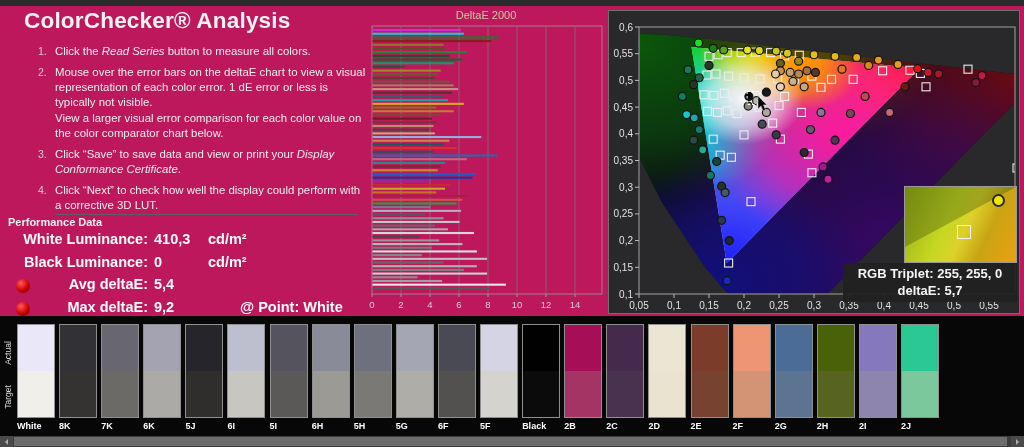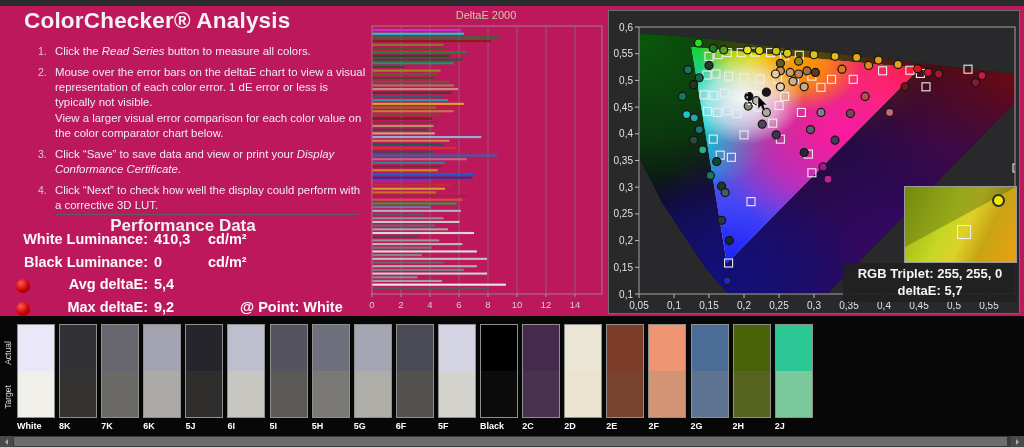--- a/index.html
+++ b/index.html
@@ -9,21 +9,21 @@
 
   
   .page-title{position:absolute;left:24px;top:8px;margin:0;font-size:22.5px;font-weight:700;
               color:#f2f2f2;letter-spacing:.2px}
   .instr{position:absolute;left:38px;top:44px;width:328px;color:#ececec;font-size:11.4px;line-height:1.33}
   .instr-item{display:flex;margin-bottom:6px}
   .instr-num{width:17px;flex:none;color:#cfcfcf;font-size:10.5px;padding-top:1px}
   .instr-body{flex:1}
   .instr-body .it{font-style:italic}
   .divider{position:absolute;left:56px;top:214px;width:302px;height:1px;background:#5f5f5f}
-  .perf-head{position:absolute;left:0;top:216px;width:366px;text-align:center;font-size:17px;
+  .perf-head{position:absolute;left:8px;top:216px;width:366px;font-size:11px;
              font-weight:700;color:#f0f0f0}
   .perf-rows{position:absolute;left:0;top:231px;width:366px}
   .perf-row{position:relative;height:22.5px;font-size:14.5px;font-weight:700;color:#fafafa}
   .perf-label{position:absolute;left:0;width:148px;text-align:right;white-space:nowrap}
   .perf-value{position:absolute;left:154px;white-space:nowrap}
   .perf-unit{position:absolute;left:208px;white-space:nowrap}
   .perf-extra{position:absolute;left:240px;white-space:nowrap}
   .dot{position:absolute;left:16px;top:3px;width:14px;height:14px;border-radius:50%;
        background:radial-gradient(circle at 35% 30%,#ff5a5a,#cc0000 55%,#6e0000 100%)}
 
@@ -536,20 +536,27 @@
         </div>
         <div class="sw">
           <div class="sw-box">
             <div class="sw-a" style="background: rgb(85, 84, 94);"></div>
             <div class="sw-t" style="background: rgb(90, 89, 87);"></div>
           </div>
           <div class="sw-label">5I</div>
         </div>
         <div class="sw">
           <div class="sw-box">
+            <div class="sw-a" style="background: rgb(138, 139, 153);"></div>
+            <div class="sw-t" style="background: rgb(155, 154, 149);"></div>
+          </div>
+          <div class="sw-label">6H</div>
+        </div>
+        <div class="sw">
+          <div class="sw-box">
             <div class="sw-a" style="background: rgb(111, 112, 126);"></div>
             <div class="sw-t" style="background: rgb(122, 121, 118);"></div>
           </div>
           <div class="sw-label">5H</div>
         </div>
         <div class="sw">
           <div class="sw-box">
             <div class="sw-a" style="background: rgb(165, 166, 180);"></div>
             <div class="sw-t" style="background: rgb(174, 173, 167);"></div>
           </div>
@@ -571,20 +578,27 @@
         </div>
         <div class="sw">
           <div class="sw-box">
             <div class="sw-a" style="background: rgb(1, 1, 1);"></div>
             <div class="sw-t" style="background: rgb(11, 11, 11);"></div>
           </div>
           <div class="sw-label">Black</div>
         </div>
         <div class="sw">
           <div class="sw-box">
+            <div class="sw-a" style="background: rgb(166, 14, 87);"></div>
+            <div class="sw-t" style="background: rgb(164, 52, 99);"></div>
+          </div>
+          <div class="sw-label">2B</div>
+        </div>
+        <div class="sw">
+          <div class="sw-box">
             <div class="sw-a" style="background: rgb(70, 42, 78);"></div>
             <div class="sw-t" style="background: rgb(73, 50, 80);"></div>
           </div>
           <div class="sw-label">2C</div>
         </div>
         <div class="sw">
           <div class="sw-box">
             <div class="sw-a" style="background: rgb(235, 229, 211);"></div>
             <div class="sw-t" style="background: rgb(233, 227, 207);"></div>
           </div>
@@ -610,20 +624,27 @@
             <div class="sw-t" style="background: rgb(92, 116, 146);"></div>
           </div>
           <div class="sw-label">2G</div>
         </div>
         <div class="sw">
           <div class="sw-box">
             <div class="sw-a" style="background: rgb(74, 98, 7);"></div>
             <div class="sw-t" style="background: rgb(87, 100, 31);"></div>
           </div>
           <div class="sw-label">2H</div>
+        </div>
+        <div class="sw">
+          <div class="sw-box">
+            <div class="sw-a" style="background: rgb(134, 120, 189);"></div>
+            <div class="sw-t" style="background: rgb(141, 133, 173);"></div>
+          </div>
+          <div class="sw-label">2I</div>
         </div>
         <div class="sw">
           <div class="sw-box">
             <div class="sw-a" style="background: rgb(43, 199, 149);"></div>
             <div class="sw-t" style="background: rgb(123, 200, 156);"></div>
           </div>
           <div class="sw-label">2J</div>
         </div>
       </div>
     <div class="scrollbar">

